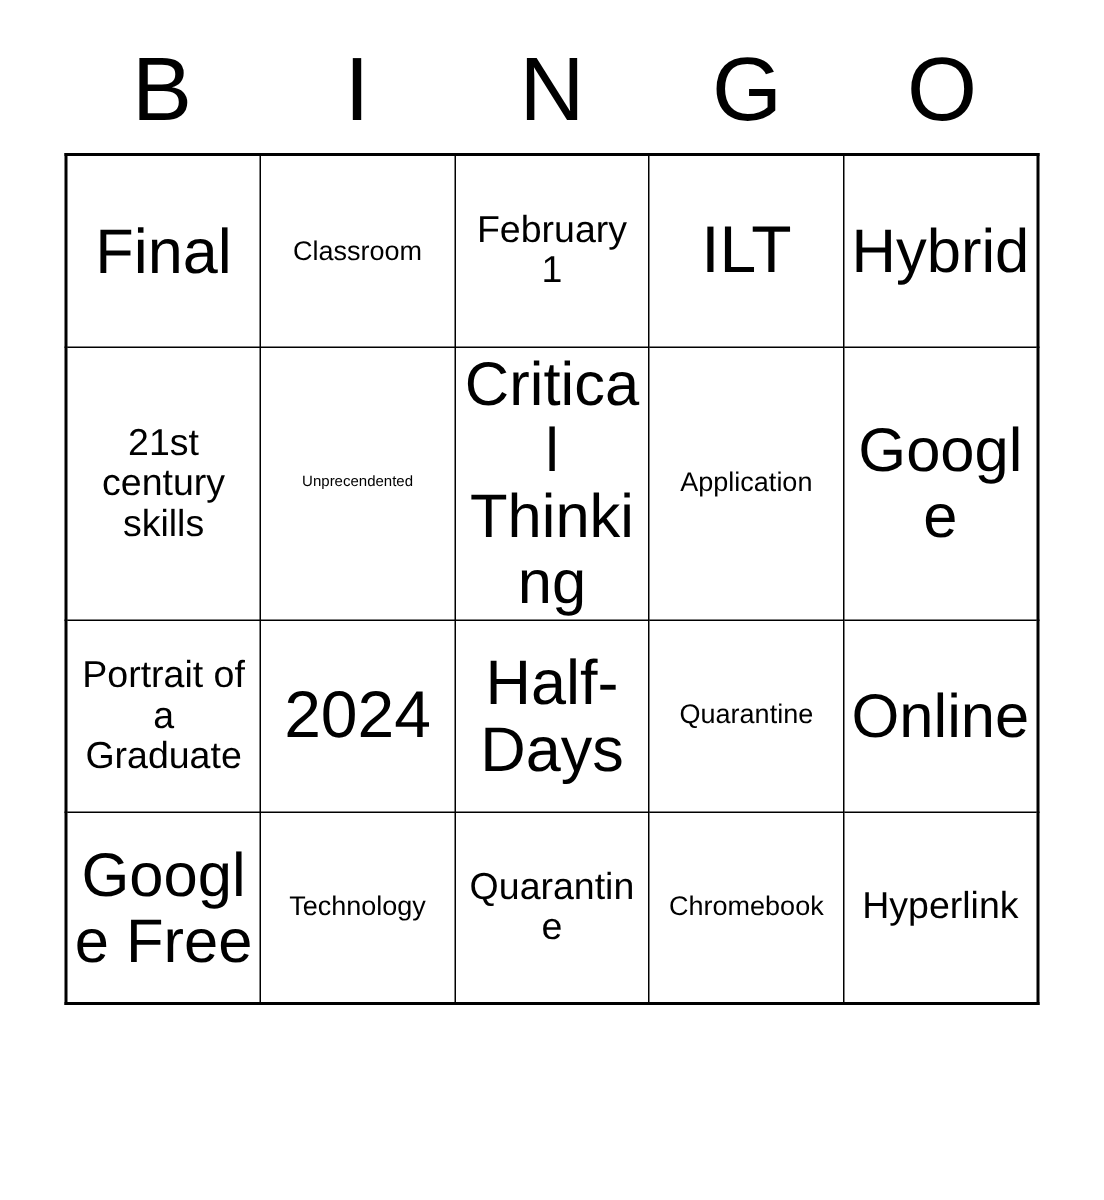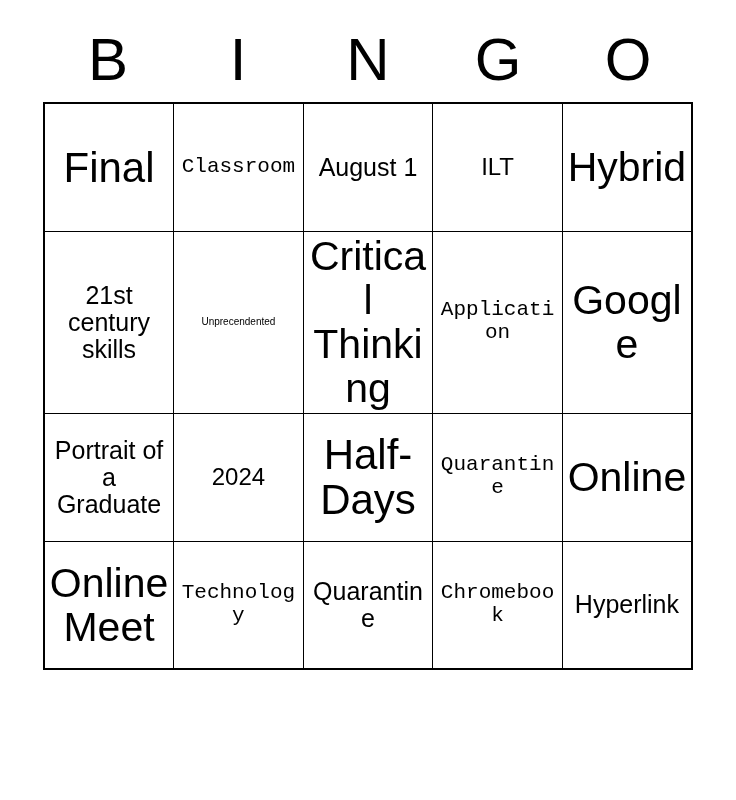--- a/index.html
+++ b/index.html
@@ -55,24 +55,24 @@
     word-wrap: break-word;
     overflow: hidden;
   }
   .cell-text {
     display: block;
     width: 100%;
     font-family: "Liberation Sans", sans-serif;
   }
   
   .fs-xxl { font-size: 42px; }
-  .fs-xl  { font-size: 24px; }
+  .fs-xl  { font-size: 44px; }
   .fs-l   { font-size: 41px; }
   .fs-m   { font-size: 25px; }
-  .fs-s   { font-size: 21px; font-family: Liberation Mono, monospace; }
+  .fs-s   { font-size: 18px; }
   .fs-xxs { font-size: 10px; }
 </style>
 </head>
 <body>
 
 <div class="card">
 
   <div class="header">
     <div class="header-cell">B</div>
     <div class="header-cell">I</div>
@@ -84,21 +84,21 @@
   <table class="grid">
     <tbody>
       <tr>
         <td>
             <span class="cell-text fs-xxl">Final</span>
           </td>
         <td>
             <span class="cell-text fs-s">Classroom</span>
           </td>
         <td>
-            <span class="cell-text fs-m">August 1</span>
+            <span class="cell-text fs-m">February 1</span>
           </td>
         <td>
             <span class="cell-text fs-xl">ILT</span>
           </td>
         <td>
             <span class="cell-text fs-l">Hybrid</span>
           </td>
       </tr>
       <tr>
         <td>
@@ -129,21 +129,21 @@
           </td>
         <td>
             <span class="cell-text fs-s">Quarantine</span>
           </td>
         <td>
             <span class="cell-text fs-l">Online</span>
           </td>
       </tr>
       <tr>
         <td>
-            <span class="cell-text fs-l">Online Meet</span>
+            <span class="cell-text fs-l">Google Free</span>
           </td>
         <td>
             <span class="cell-text fs-s">Technology</span>
           </td>
         <td>
             <span class="cell-text fs-m">Quarantine</span>
           </td>
         <td>
             <span class="cell-text fs-s">Chromebook</span>
           </td>

